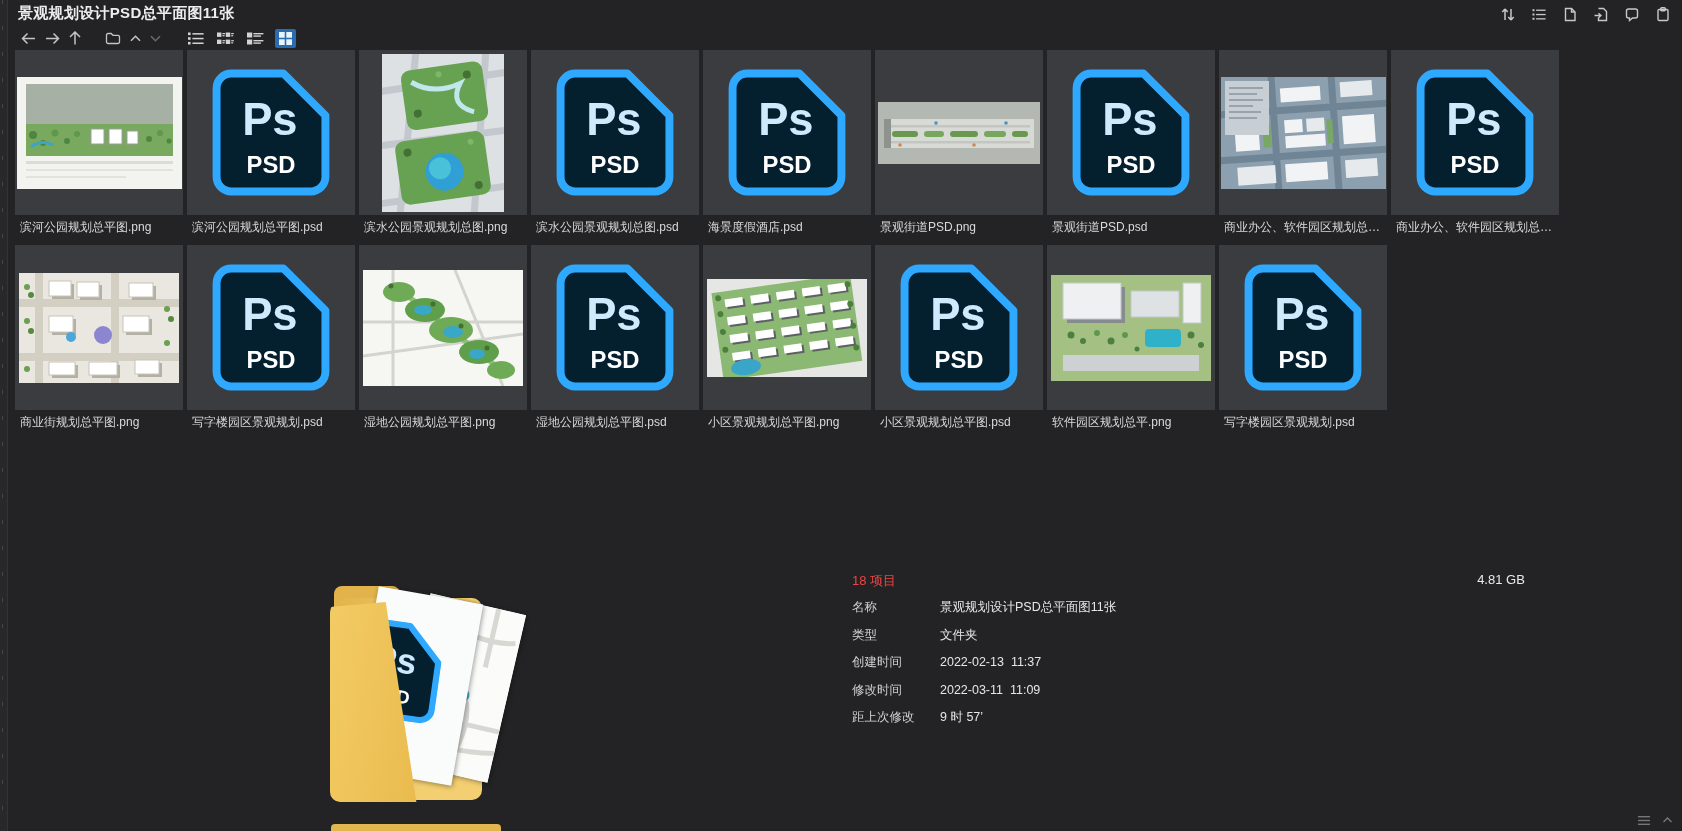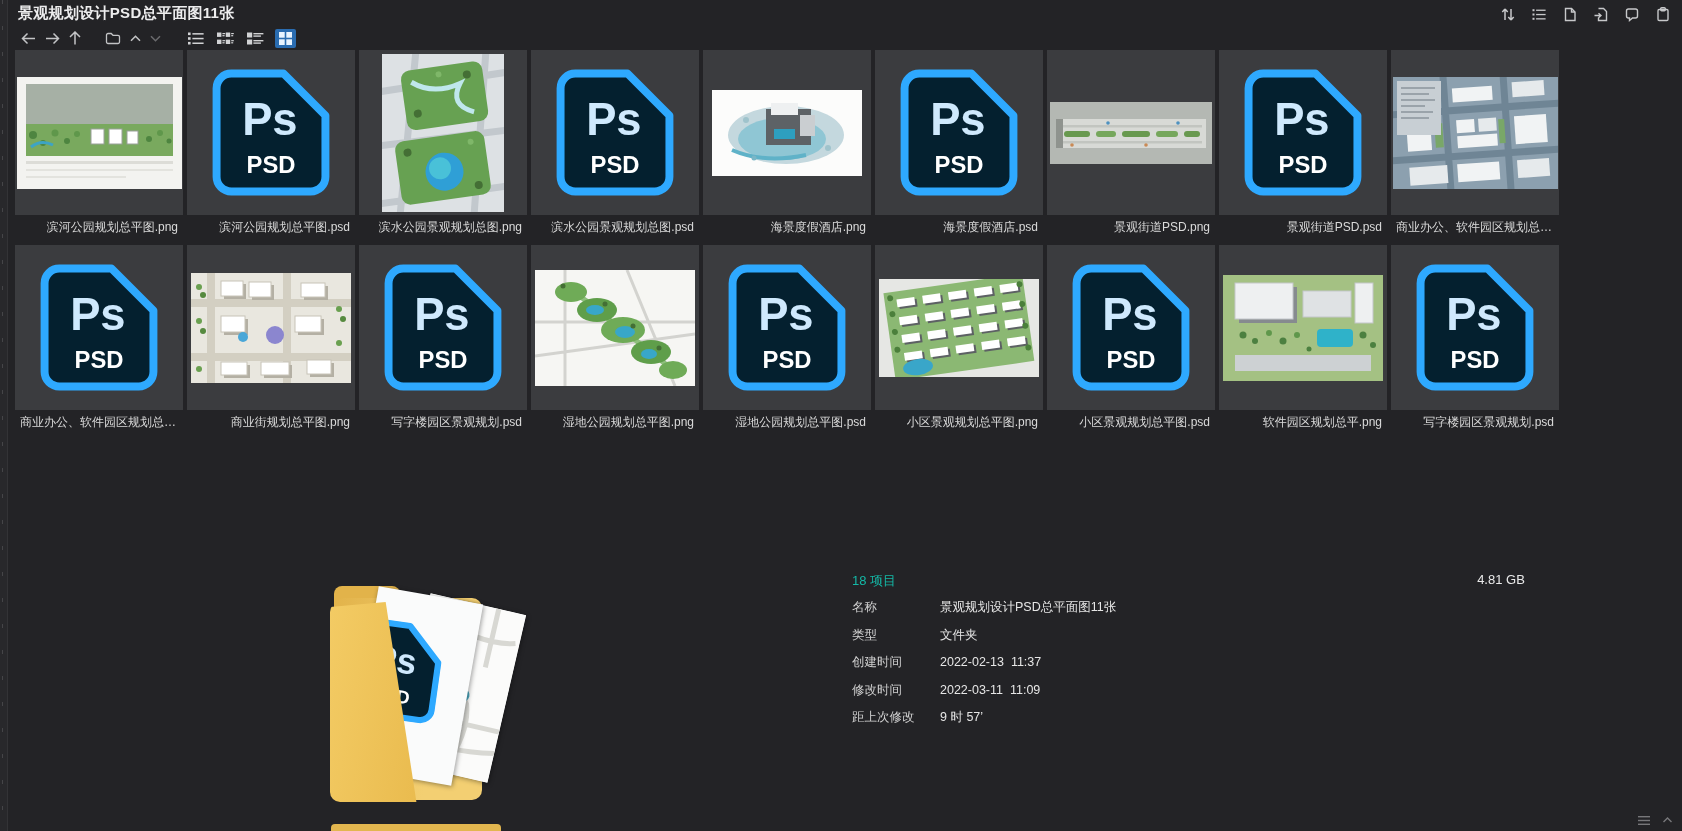--- a/index.html
+++ b/index.html
@@ -31,37 +31,37 @@
   .file-grid{
     position:absolute;left:13px;top:50px;
     display:grid;grid-template-columns:repeat(9,172px);row-gap:5px;
   }
   .tile{width:172px;cursor:pointer;}
   .thumbbox{
     height:165px;margin:0 2px;background:var(--tile-bg,#3b3c3f);
     display:flex;align-items:center;justify-content:center;overflow:hidden;
   }
   .tile-label{
-    height:25px;line-height:25px;font-size:12px;color:#dadada;text-align:right;
+    height:25px;line-height:25px;font-size:12px;color:#dadada;text-align:left;
     overflow:hidden;text-overflow:ellipsis;white-space:nowrap;padding:0 7px;
   }
   
   .folder-wrap{position:absolute;left:318px;top:568px;width:205px;height:250px;}
   .folder-tab{position:absolute;left:16px;top:18px;width:66px;height:26px;background:#e2b34a;border-radius:8px 8px 0 0;}
   .folder-back{position:absolute;left:16px;top:30px;width:148px;height:202px;border-radius:10px;
     background:linear-gradient(105deg,#e2b34a,#f3cf72 70%);}
   .paper{position:absolute;background:#fafbfb;box-shadow:1px 1px 5px rgba(0,0,0,.4);overflow:hidden;}
   .paper-map{left:92px;top:34px;width:98px;height:172px;transform:rotate(13deg);}
   .paper-psd{left:44px;top:26px;width:106px;height:184px;transform:rotate(10deg);}
   .folder-front{position:absolute;left:12px;top:34px;width:96px;height:200px;
     background:linear-gradient(100deg,#f3cb64,#e9ba4d);
     clip-path:polygon(0% 2.5%,58% 0%,90% 100%,0% 100%);border-radius:10px;}
   .folder-peek{position:absolute;left:331px;top:824px;width:170px;height:7px;background:#e2b64f;border-radius:4px 4px 0 0;}
   
-  .items-count{position:absolute;left:852px;top:572px;font-size:13px;color:#14b8a6;}
+  .items-count{position:absolute;left:852px;top:572px;font-size:13px;color:#ef4444;}
   .size-label{position:absolute;left:1446px;top:572px;width:110px;text-align:center;font-size:13px;color:#eaeaea;}
   .detail-rows{
     position:absolute;left:852px;top:601px;
     display:grid;grid-template-columns:88px auto;row-gap:15px;
     font-size:12.5px;line-height:12.5px;
   }
   .detail-label{color:#d0d0d0;}
   .detail-value{color:#e6e6e6;white-space:pre;}
   .statusbar{position:absolute;right:9px;bottom:5px;display:flex;gap:11px;opacity:.8;}
   .sicon{width:12px;height:12px;display:flex;align-items:center;justify-content:center;cursor:pointer;}
@@ -255,38 +255,20 @@
     </div>
     <div class="tile">
       <div class="thumbbox">
         <svg width="118" height="127" viewBox="0 0 104 112">
     <path d="M17 4 H63 L100 41 V95 A13 13 0 0 1 87 108 H17 A13 13 0 0 1 4 95 V17 A13 13 0 0 1 17 4 Z" fill="#04202f" stroke="#2ea9ff" stroke-width="7" stroke-linejoin="round"></path>
     <text x="51" y="58" text-anchor="middle" font-size="40" font-weight="bold" fill="#cfe9fd" font-family="Liberation Sans, sans-serif">Ps</text>
     <text x="52" y="92" text-anchor="middle" font-size="21" font-weight="bold" fill="#ffffff" font-family="Liberation Sans, sans-serif">PSD</text>
   </svg>
       </div>
       <div class="tile-label">滨水公园景观规划总图.psd</div>
-    </div>
-    <div class="tile">
-      <div class="thumbbox">
-        <svg width="150" height="86" viewBox="0 0 150 86">
- <rect width="150" height="86" fill="#fcfcfb"></rect>
- <ellipse cx="74" cy="45" rx="58" ry="29" fill="#c4d8de"></ellipse>
- <ellipse cx="70" cy="49" rx="44" ry="21" fill="#8fc6d4"></ellipse>
- <path d="M20 60 q32 14 74 5" stroke="#5fb2c8" stroke-width="4" fill="none"></path>
- <rect x="54" y="19" width="45" height="36" fill="#5d6266"></rect>
- <rect x="59" y="13" width="27" height="12" fill="#eef0f1"></rect>
- <rect x="88" y="25" width="15" height="21" fill="#caced1"></rect>
- <rect x="62" y="39" width="21" height="10" fill="#2e9fbf"></rect>
- <circle cx="34" cy="30" r="3" fill="#9fc3cc"></circle>
-          <circle cx="116" cy="58" r="3" fill="#9fc3cc"></circle>
-          <circle cx="42" cy="68" r="2.5" fill="#7ab6c6"></circle>
-        </svg>
-      </div>
-      <div class="tile-label">海景度假酒店.png</div>
     </div>
     <div class="tile">
       <div class="thumbbox">
         <svg width="118" height="127" viewBox="0 0 104 112">
     <path d="M17 4 H63 L100 41 V95 A13 13 0 0 1 87 108 H17 A13 13 0 0 1 4 95 V17 A13 13 0 0 1 17 4 Z" fill="#04202f" stroke="#2ea9ff" stroke-width="7" stroke-linejoin="round"></path>
     <text x="51" y="58" text-anchor="middle" font-size="40" font-weight="bold" fill="#cfe9fd" font-family="Liberation Sans, sans-serif">Ps</text>
     <text x="52" y="92" text-anchor="middle" font-size="21" font-weight="bold" fill="#ffffff" font-family="Liberation Sans, sans-serif">PSD</text>
   </svg>
       </div>
       <div class="tile-label">海景度假酒店.psd</div>

